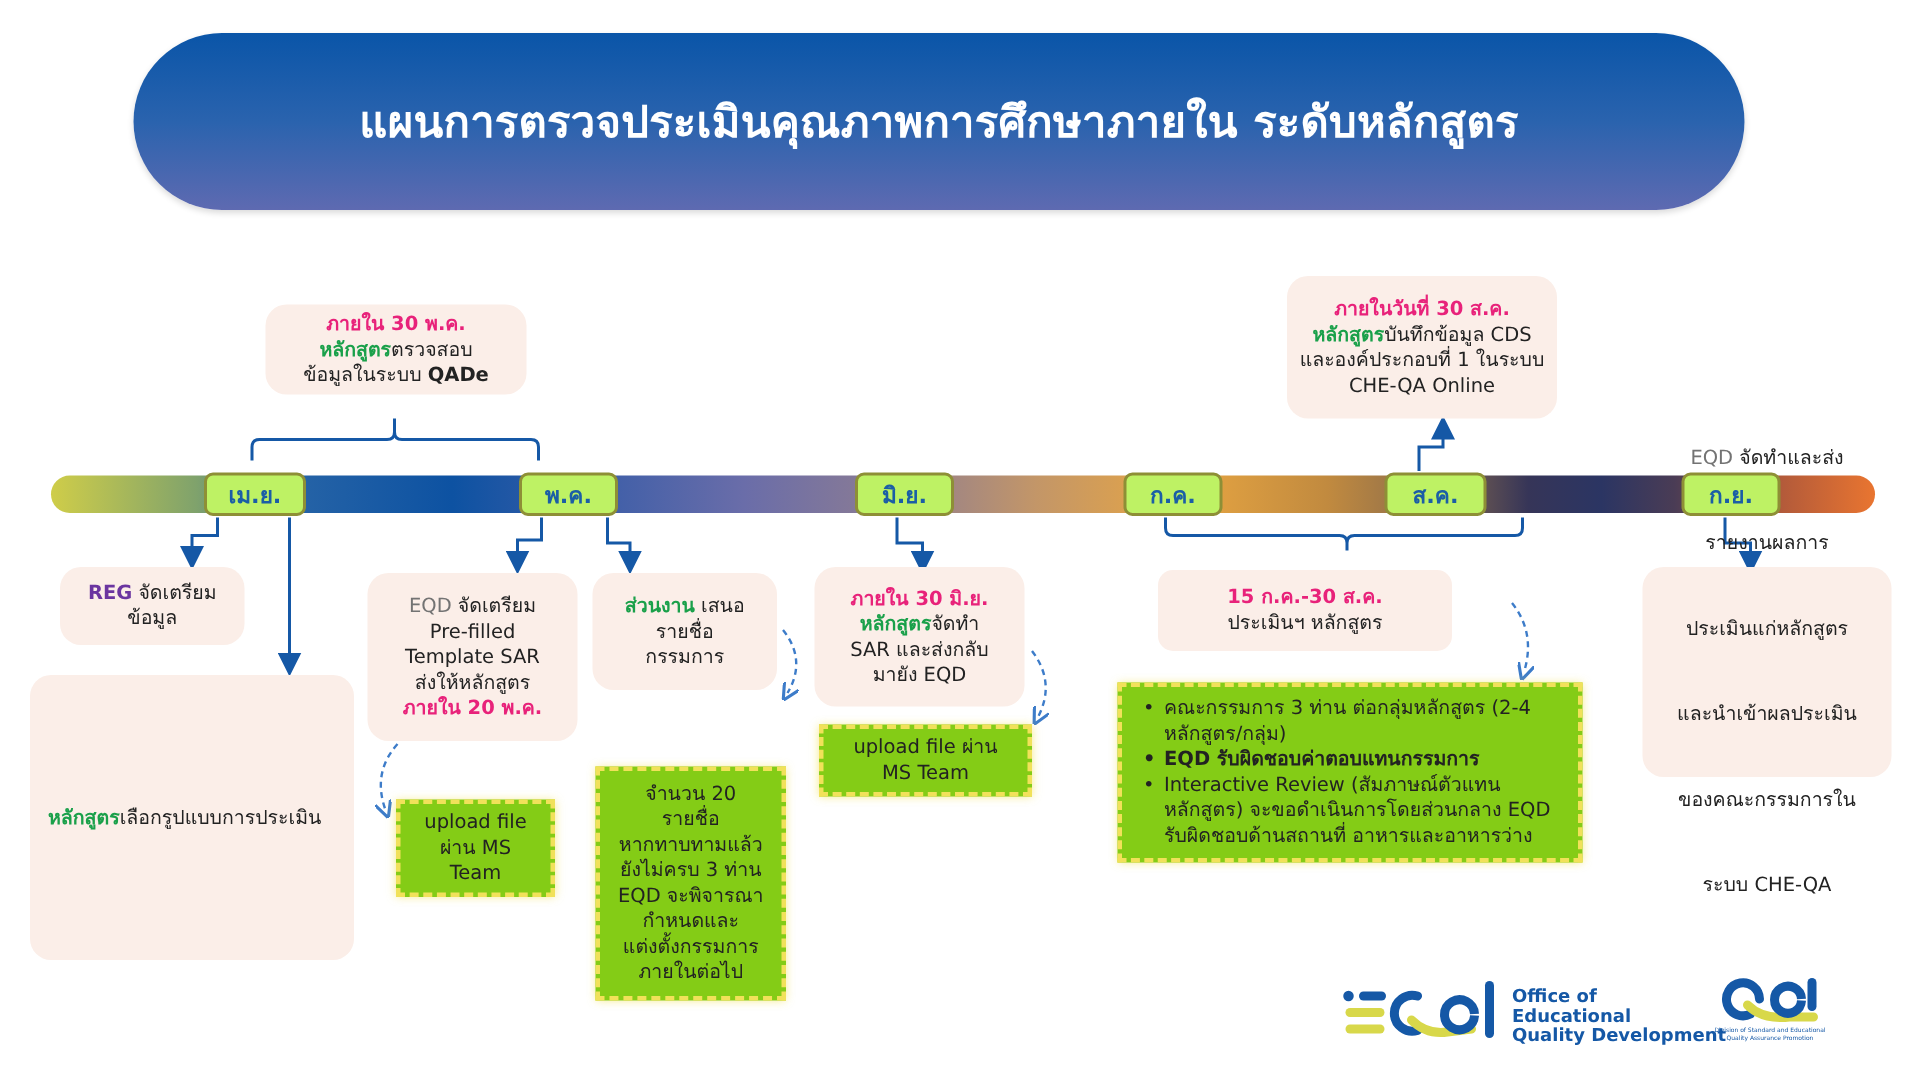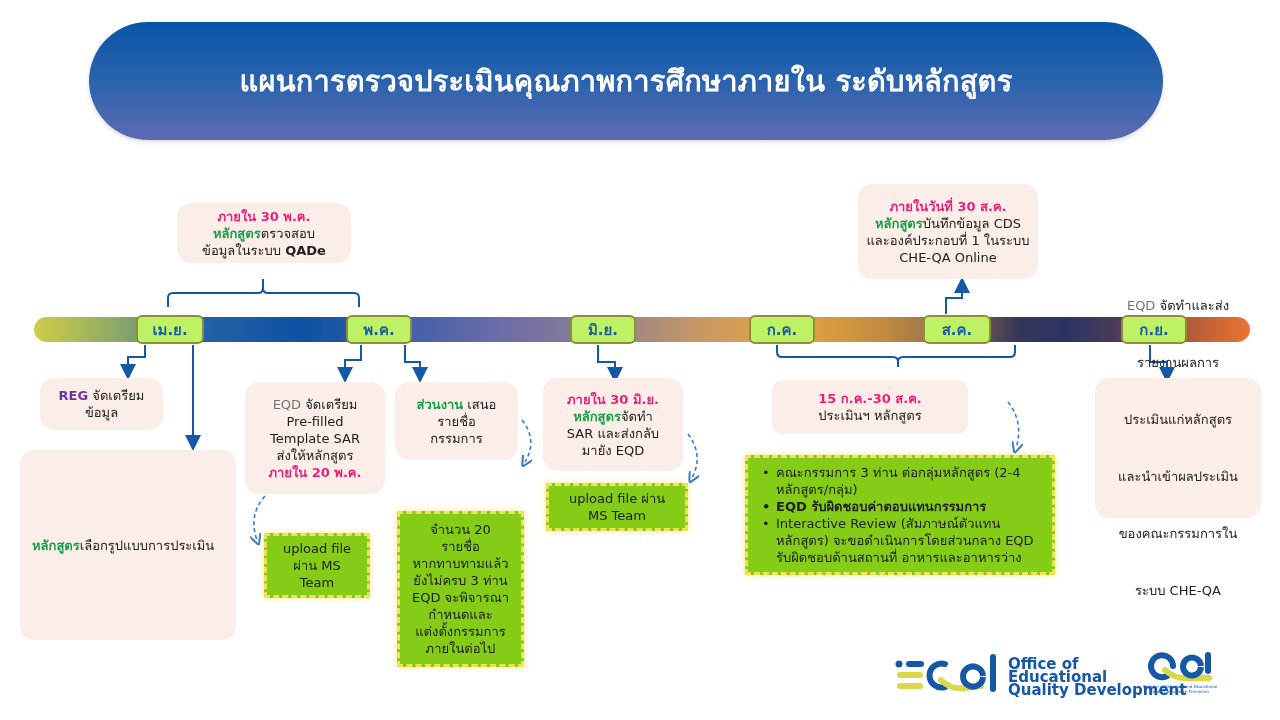--- a/index.html
+++ b/index.html
@@ -51,21 +51,21 @@
   .purple { color: #6b35a0; font-weight: bold; }
   .bold { font-weight: bold; }
 
   ul.bullets { list-style: none; }
   ul.bullets li { position: relative; padding-left: 18px; }
   ul.bullets li::before { content: "•"; position: absolute; left: 4px; top: 0; }
 
   svg.lines { position: absolute; left: 0; top: 0; width: 1280px; height: 720px; pointer-events: none; }
 
   .logo-eqd-mark { position: absolute; left: 893px; top: 652px; width: 110px; height: 46px; }
-  .logo-eqd-text { position: absolute; left: 1008px; top: 658px; color: #1558a6; font-size: 15px; line-height: 13px; font-weight: bold; }
+  .logo-eqd-text { position: absolute; left: 1008px; top: 658px; color: #1558a6; font-size: 12px; line-height: 13px; font-weight: bold; }
   .logo-qa-mark { position: absolute; left: 1145px; top: 650px; width: 70px; height: 34px; }
   .logo-qa-text { position: absolute; left: 1140px; top: 684px; width: 80px; color: #1558a6; font-size: 4px; line-height: 5px; text-align: center; }
 </style>
 </head>
 <body>
 
 <div class="title-pill">
   <div class="title-line">แผนการตรวจประเมินคุณภาพการศึกษาภายใน ระดับหลักสูตร</div>
 </div>
 

